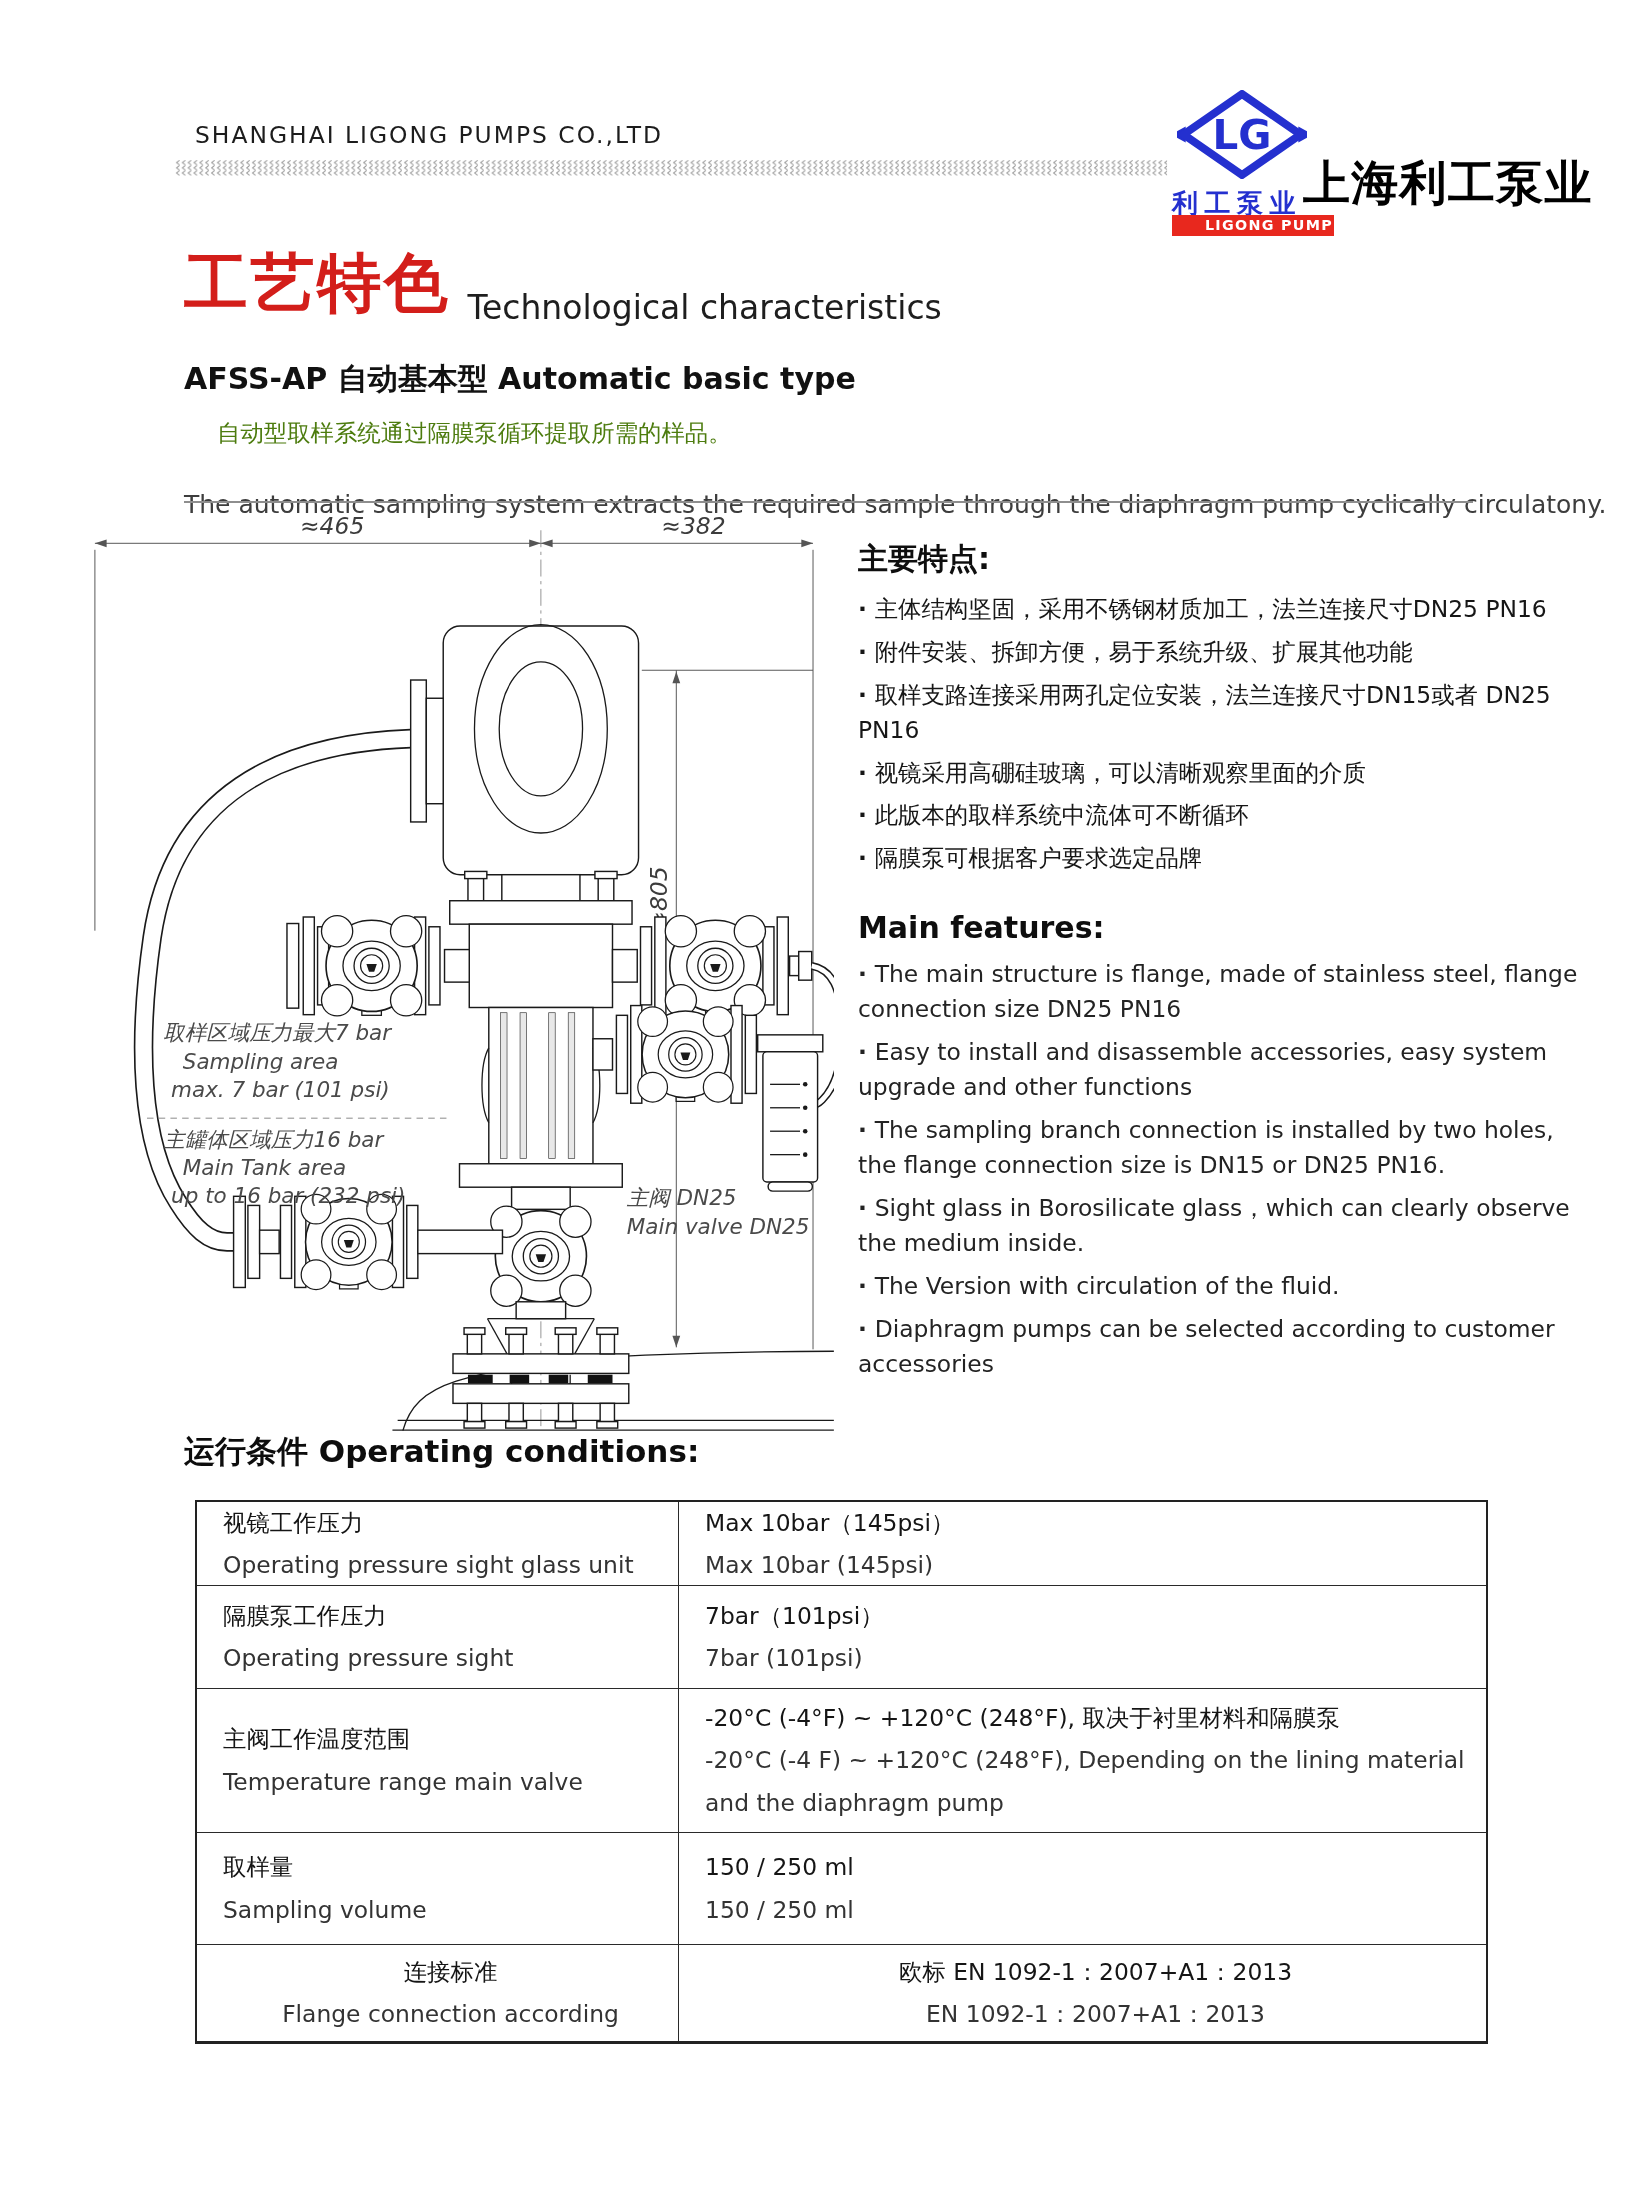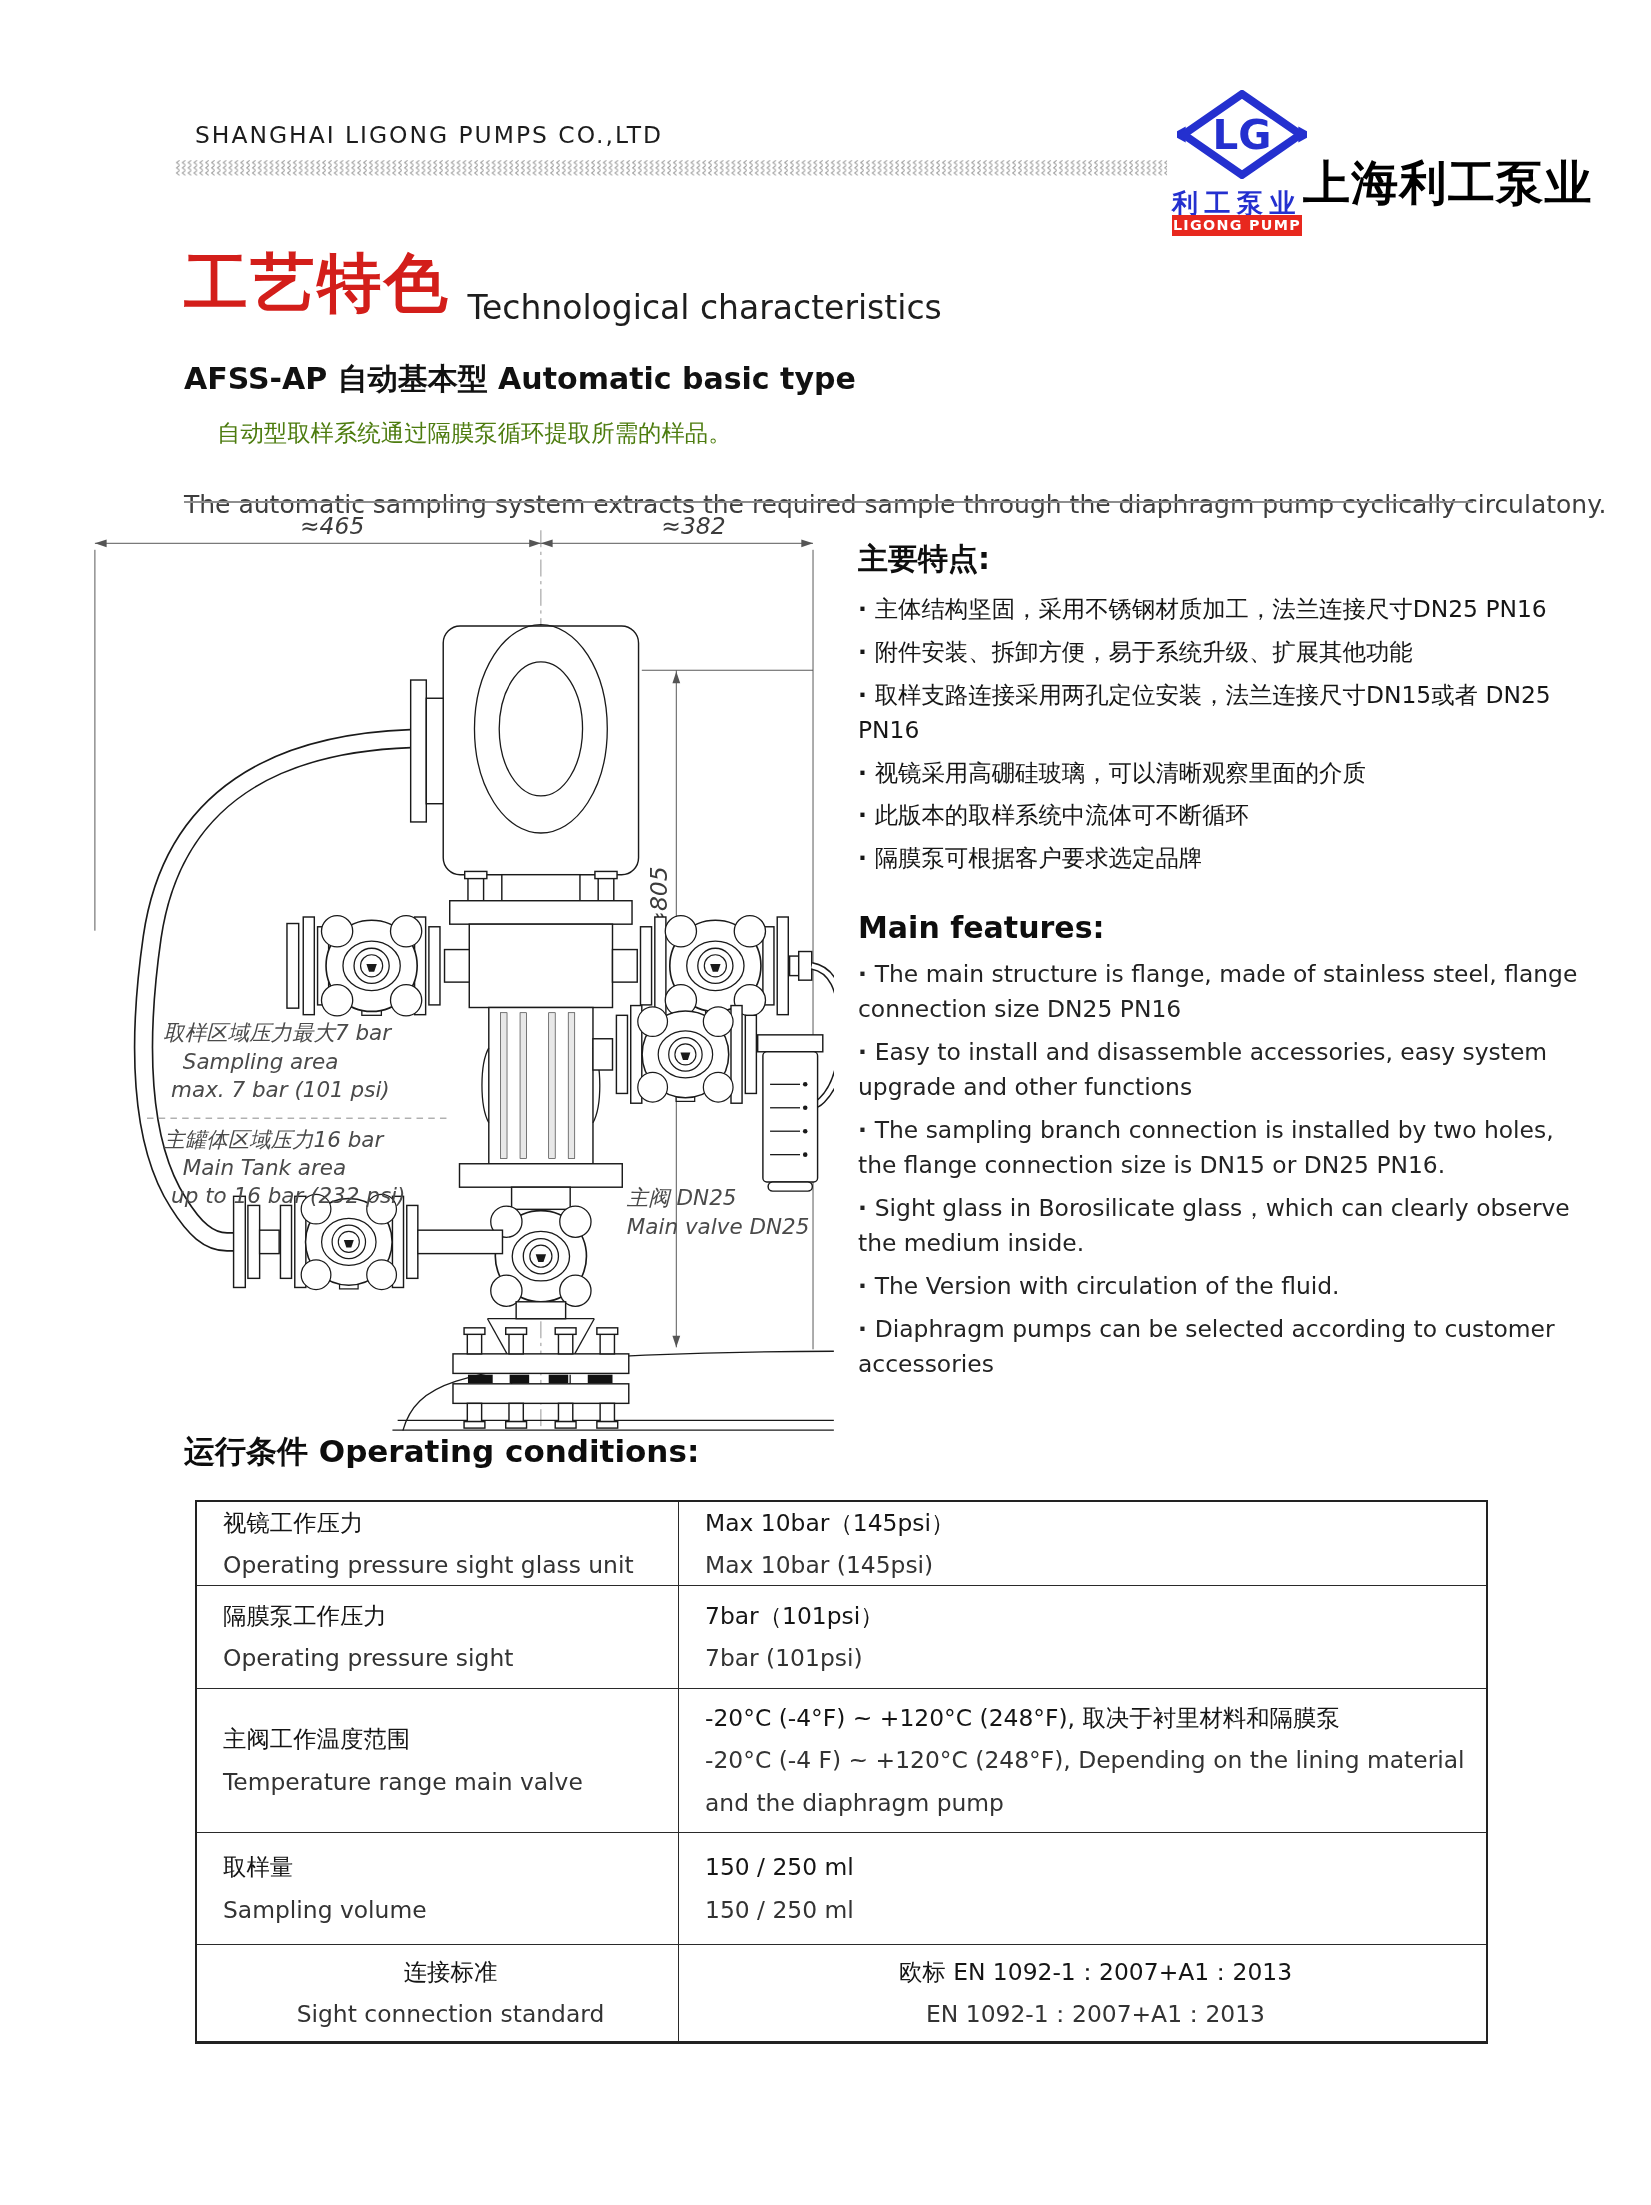--- a/index.html
+++ b/index.html
@@ -6,21 +6,21 @@
   .page{position:relative;width:1651px;height:2205px;background:#ffffff;overflow:hidden;
         font-family:"DejaVu Sans","Liberation Sans",sans-serif;color:#1a1a1a;}
 
   
   .company-name{position:absolute;left:195px;top:121px;font-size:23.4px;letter-spacing:2px;color:#1c1c1c;}
   .zigzag{position:absolute;left:174px;top:160px;width:994px;height:15.6px;}
   .logo{position:absolute;left:1177px;top:90px;width:130px;}
   .logo-cn{position:absolute;left:1172px;top:186px;width:130px;text-align:center;
            font-size:26px;font-weight:bold;color:#2430cf;letter-spacing:6.5px;}
   .logo-en{position:absolute;left:1172px;top:215px;width:130px;height:21px;background:#e8281e;
-           color:#fff;font-size:14.3px;font-weight:bold;text-align:center;line-height:21px;letter-spacing:1.3px;}
+           color:#fff;font-size:14.3px;font-weight:bold;text-align:center;line-height:21px;letter-spacing:1.3px;padding-left:32px;}
   .brand-title{position:absolute;left:1303px;top:132px;font-size:47px;font-weight:600;color:#000;letter-spacing:1.3px;margin-top:20px;}
 
   
   .title-row{position:absolute;left:184px;top:240px;display:flex;align-items:flex-end;gap:17px;}
   .title-cn{font-size:64px;font-weight:bold;color:#d31e1a;letter-spacing:2.6px;}
   .title-en{font-size:33px;color:#1e1e1e;}
   .model-subtitle{position:absolute;left:184px;top:359px;font-size:30px;font-weight:bold;color:#111;}
   .intro-cn{position:absolute;left:217px;top:417px;font-size:23.4px;color:#4d7c0f;}
   .intro-en{position:absolute;left:184px;top:456px;font-size:25px;color:#3d3d3d;margin-top:34px;}
   .section-divider{position:absolute;left:184px;top:501px;width:1289px;height:2px;background:#8e8e8e;}
@@ -309,21 +309,21 @@
         <span class="op-en">Sampling volume</span>
       </div>
       <div class="op-cell">
         <span class="op-cn">150 / 250 ml</span>
         <span class="op-en">150 / 250 ml</span>
       </div>
     </div>
     <div class="op-row h5">
       <div class="op-cell label">
         <span class="op-cn">连接标准</span>
-        <span class="op-en">Sight connection standard</span>
+        <span class="op-en">Flange connection according</span>
       </div>
       <div class="op-cell">
         <span class="op-cn">欧标 EN 1092-1：2007+A1：2013</span>
         <span class="op-en">EN 1092-1：2007+A1：2013</span>
       </div>
     </div>
   </div>
 
 </div>
 

